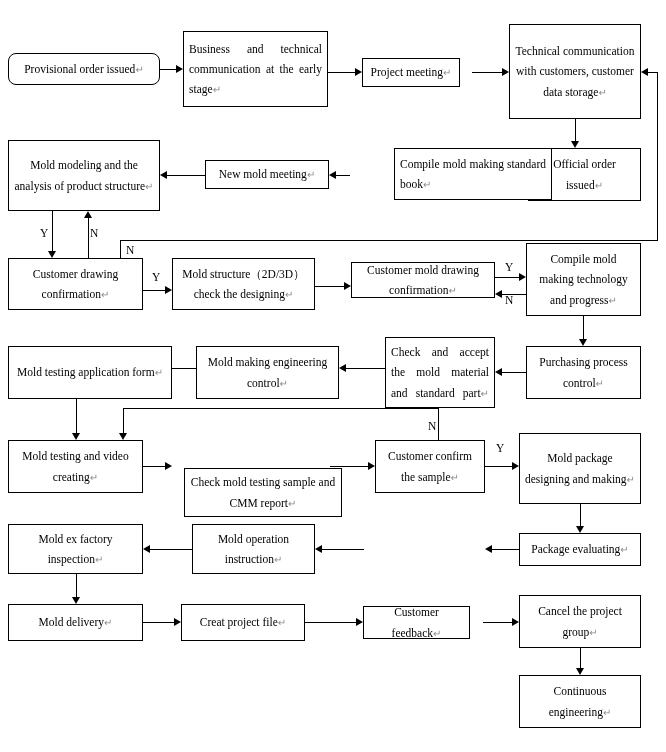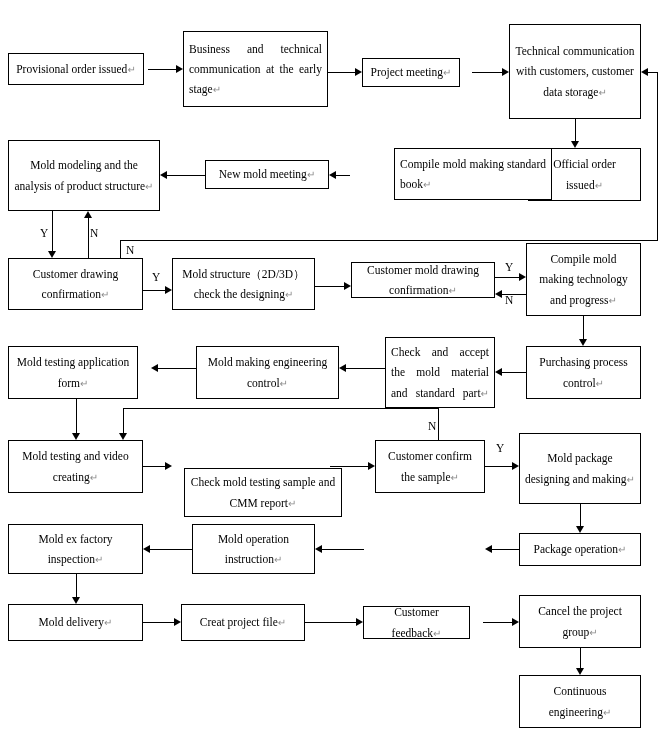--- a/index.html
+++ b/index.html
@@ -40,21 +40,21 @@
   .arw-r{border-top:4px solid transparent;border-bottom:4px solid transparent;border-left:7px solid #000;}
   .arw-l{border-top:4px solid transparent;border-bottom:4px solid transparent;border-right:7px solid #000;}
   .arw-d{border-left:4px solid transparent;border-right:4px solid transparent;border-top:7px solid #000;}
   .arw-u{border-left:4px solid transparent;border-right:4px solid transparent;border-bottom:7px solid #000;}
 </style>
 </head>
 <body>
 
 <div id="canvas">
 
-  <div class="node" style="left:8px;top:53px;width:136px;height:32px;">
+  <div class="node" style="left:8px;top:53px;width:152px;height:32px;border-radius:8px;">
     <span class="txt"><span>Provisional order issued</span><span class="pilcrow">↵</span></span>
   </div>
   <div class="node just" style="left:183px;top:31px;width:145px;height:76px;">
     <span class="txt"><span>Business and technical communication at the early stage</span><span class="pilcrow">↵</span></span>
   </div>
   <div class="node" style="left:362px;top:58px;width:98px;height:29px;">
     <span class="txt"><span>Project meeting</span><span class="pilcrow">↵</span></span>
   </div>
   <div class="node" style="left:509px;top:24px;width:132px;height:95px;">
     <span class="txt"><span>Technical communication with customers, customer data storage</span><span class="pilcrow">↵</span></span>
@@ -88,39 +88,39 @@
 
   <div class="node" style="left:526px;top:346px;width:115px;height:53px;">
     <span class="txt"><span>Purchasing process control</span><span class="pilcrow">↵</span></span>
   </div>
   <div class="node just" style="left:385px;top:337px;width:110px;height:71px;">
     <span class="txt"><span>Check and accept the mold material and standard part</span><span class="pilcrow">↵</span></span>
   </div>
   <div class="node" style="left:196px;top:346px;width:143px;height:53px;">
     <span class="txt"><span>Mold making engineering control</span><span class="pilcrow">↵</span></span>
   </div>
-  <div class="node" style="left:8px;top:346px;width:130px;height:53px;">
+  <div class="node" style="left:8px;top:346px;width:164px;height:53px;">
     <span class="txt"><span>Mold testing application form</span><span class="pilcrow">↵</span></span>
   </div>
 
   <div class="node" style="left:8px;top:440px;width:135px;height:53px;">
     <span class="txt"><span>Mold testing and video creating</span><span class="pilcrow">↵</span></span>
   </div>
   <div class="node" style="left:184px;top:440px;width:158px;height:49px;margin-top:28px;">
     <span class="txt"><span>Check mold testing sample and CMM report</span><span class="pilcrow">↵</span></span>
   </div>
   <div class="node" style="left:375px;top:440px;width:110px;height:53px;">
     <span class="txt"><span>Customer confirm the sample</span><span class="pilcrow">↵</span></span>
   </div>
   <div class="node" style="left:519px;top:433px;width:122px;height:71px;">
     <span class="txt"><span>Mold package designing and making</span><span class="pilcrow">↵</span></span>
   </div>
 
   <div class="node" style="left:519px;top:533px;width:122px;height:33px;">
-    <span class="txt"><span>Package operation</span><span class="pilcrow">↵</span></span>
+    <span class="txt"><span>Package evaluating</span><span class="pilcrow">↵</span></span>
   </div>
   <div class="node" style="left:192px;top:524px;width:123px;height:50px;">
     <span class="txt"><span>Mold operation instruction</span><span class="pilcrow">↵</span></span>
   </div>
   <div class="node" style="left:8px;top:524px;width:135px;height:50px;">
     <span class="txt"><span>Mold ex factory inspection</span><span class="pilcrow">↵</span></span>
   </div>
 
   <div class="node" style="left:8px;top:604px;width:135px;height:37px;">
     <span class="txt"><span>Mold delivery</span><span class="pilcrow">↵</span></span>

